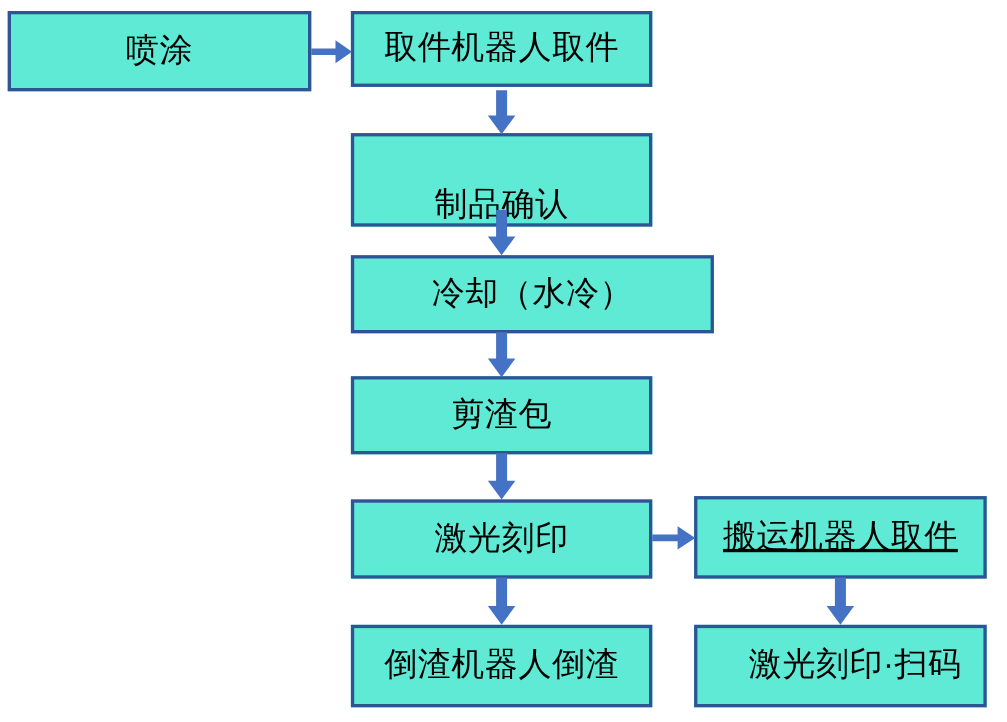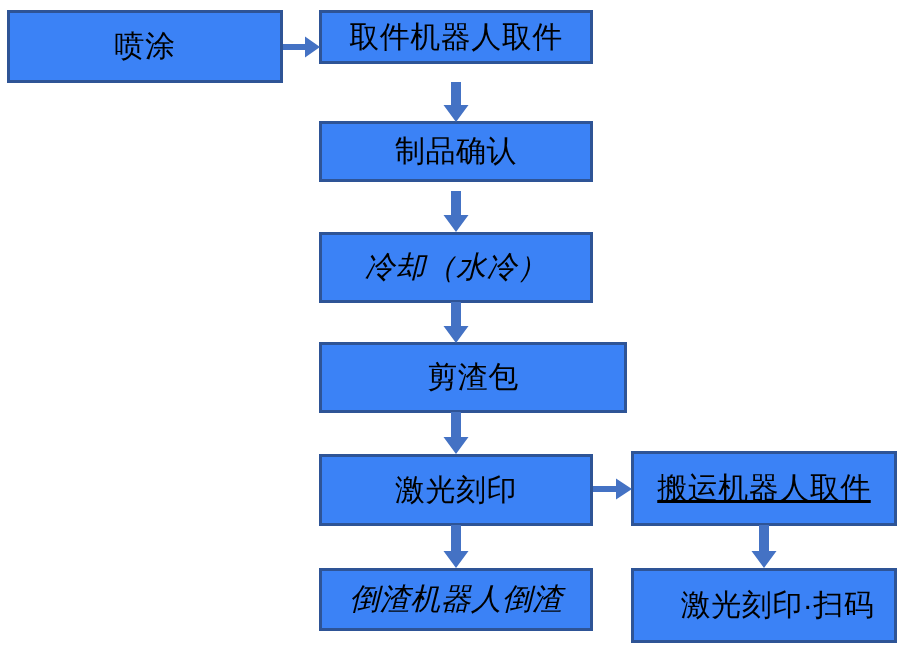--- a/index.html
+++ b/index.html
@@ -14,21 +14,21 @@
     position: relative;
     width: 915px;
     height: 656px;
     background: #ffffff;
     overflow: hidden;
   }
   .node {
     position: absolute;
     box-sizing: border-box;
     border: 3px solid #2E5496;
-    background: #3b82f6;
+    background: #5eead4;
     display: flex;
     align-items: center;
     justify-content: center;
     text-align: center;
   }
   .node-label {
     color: #000000;
     font-size: 30px;
     line-height: 1.15;
     font-weight: 400;
@@ -46,41 +46,41 @@
 </style>
 </head>
 <body>
 
 <div id="canvas">
 
   <div class="node" style="left:7px; top:10px; width:276px; height:73px;">
     <span class="node-label">喷涂</span>
   </div>
 
-  <div class="node" style="left:319px; top:10px; width:274px; height:54px;">
+  <div class="node" style="left:319px; top:10px; width:274px; height:69px;">
     <span class="node-label">取件机器人取件</span>
   </div>
 
-  <div class="node" style="left:319px; top:121px; width:274px; height:61px;">
+  <div class="node" style="left:319px; top:121px; width:274px; height:85px;align-items:flex-end;">
     <span class="node-label">制品确认</span>
   </div>
 
-  <div class="node" style="left:319px; top:232px; width:274px; height:71px;font-style:italic;">
+  <div class="node" style="left:319px; top:232px; width:330px; height:71px;">
     <span class="node-label">冷却（水冷）</span>
   </div>
 
-  <div class="node" style="left:319px; top:342px; width:308px; height:71px;">
+  <div class="node" style="left:319px; top:342px; width:274px; height:71px;">
     <span class="node-label">剪渣包</span>
   </div>
 
   <div class="node" style="left:319px; top:454px; width:274px; height:72px;">
     <span class="node-label">激光刻印</span>
   </div>
 
-  <div class="node" style="left:319px; top:568px; width:274px; height:63px;font-style:italic;">
+  <div class="node" style="left:319px; top:568px; width:274px; height:75px;">
     <span class="node-label">倒渣机器人倒渣</span>
   </div>
 
   <div class="node" style="left:631px; top:451px; width:266px; height:75px;text-decoration:underline;">
     <span class="node-label">搬运机器人取件</span>
   </div>
 
   <div class="node" style="left:631px; top:568px; width:266px; height:75px;padding-left:27px;">
     <span class="node-label">激光刻印·扫码</span>
   </div>

